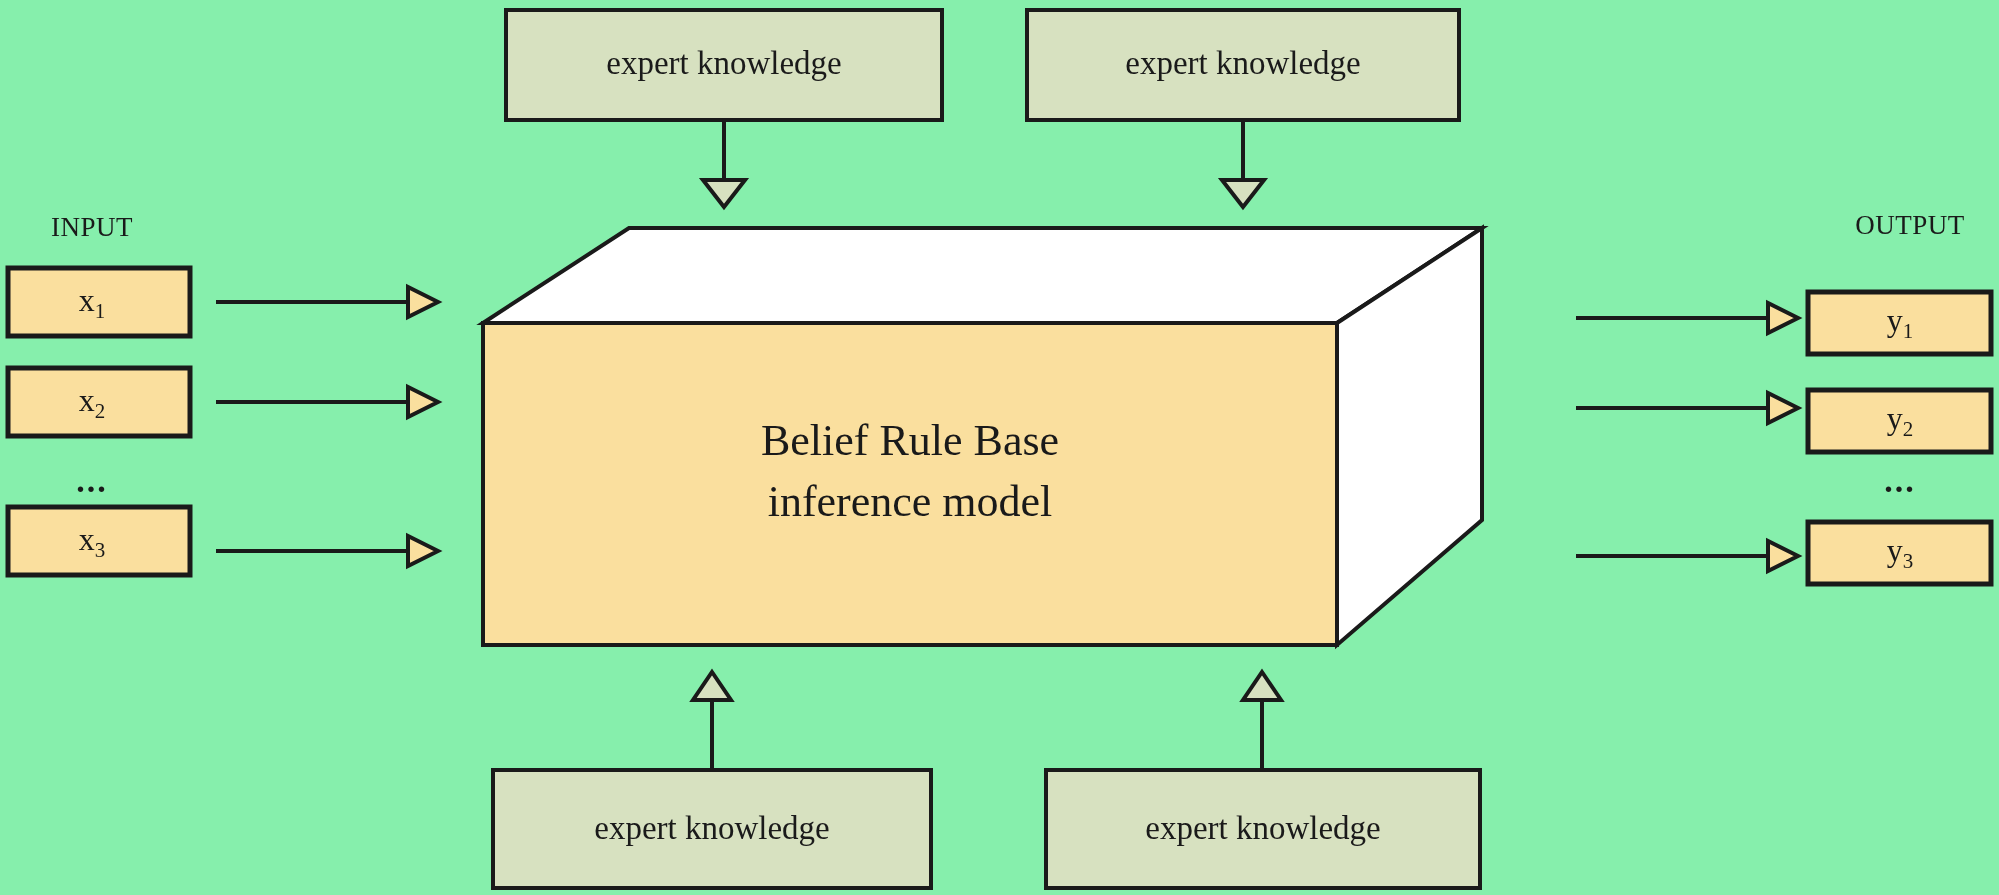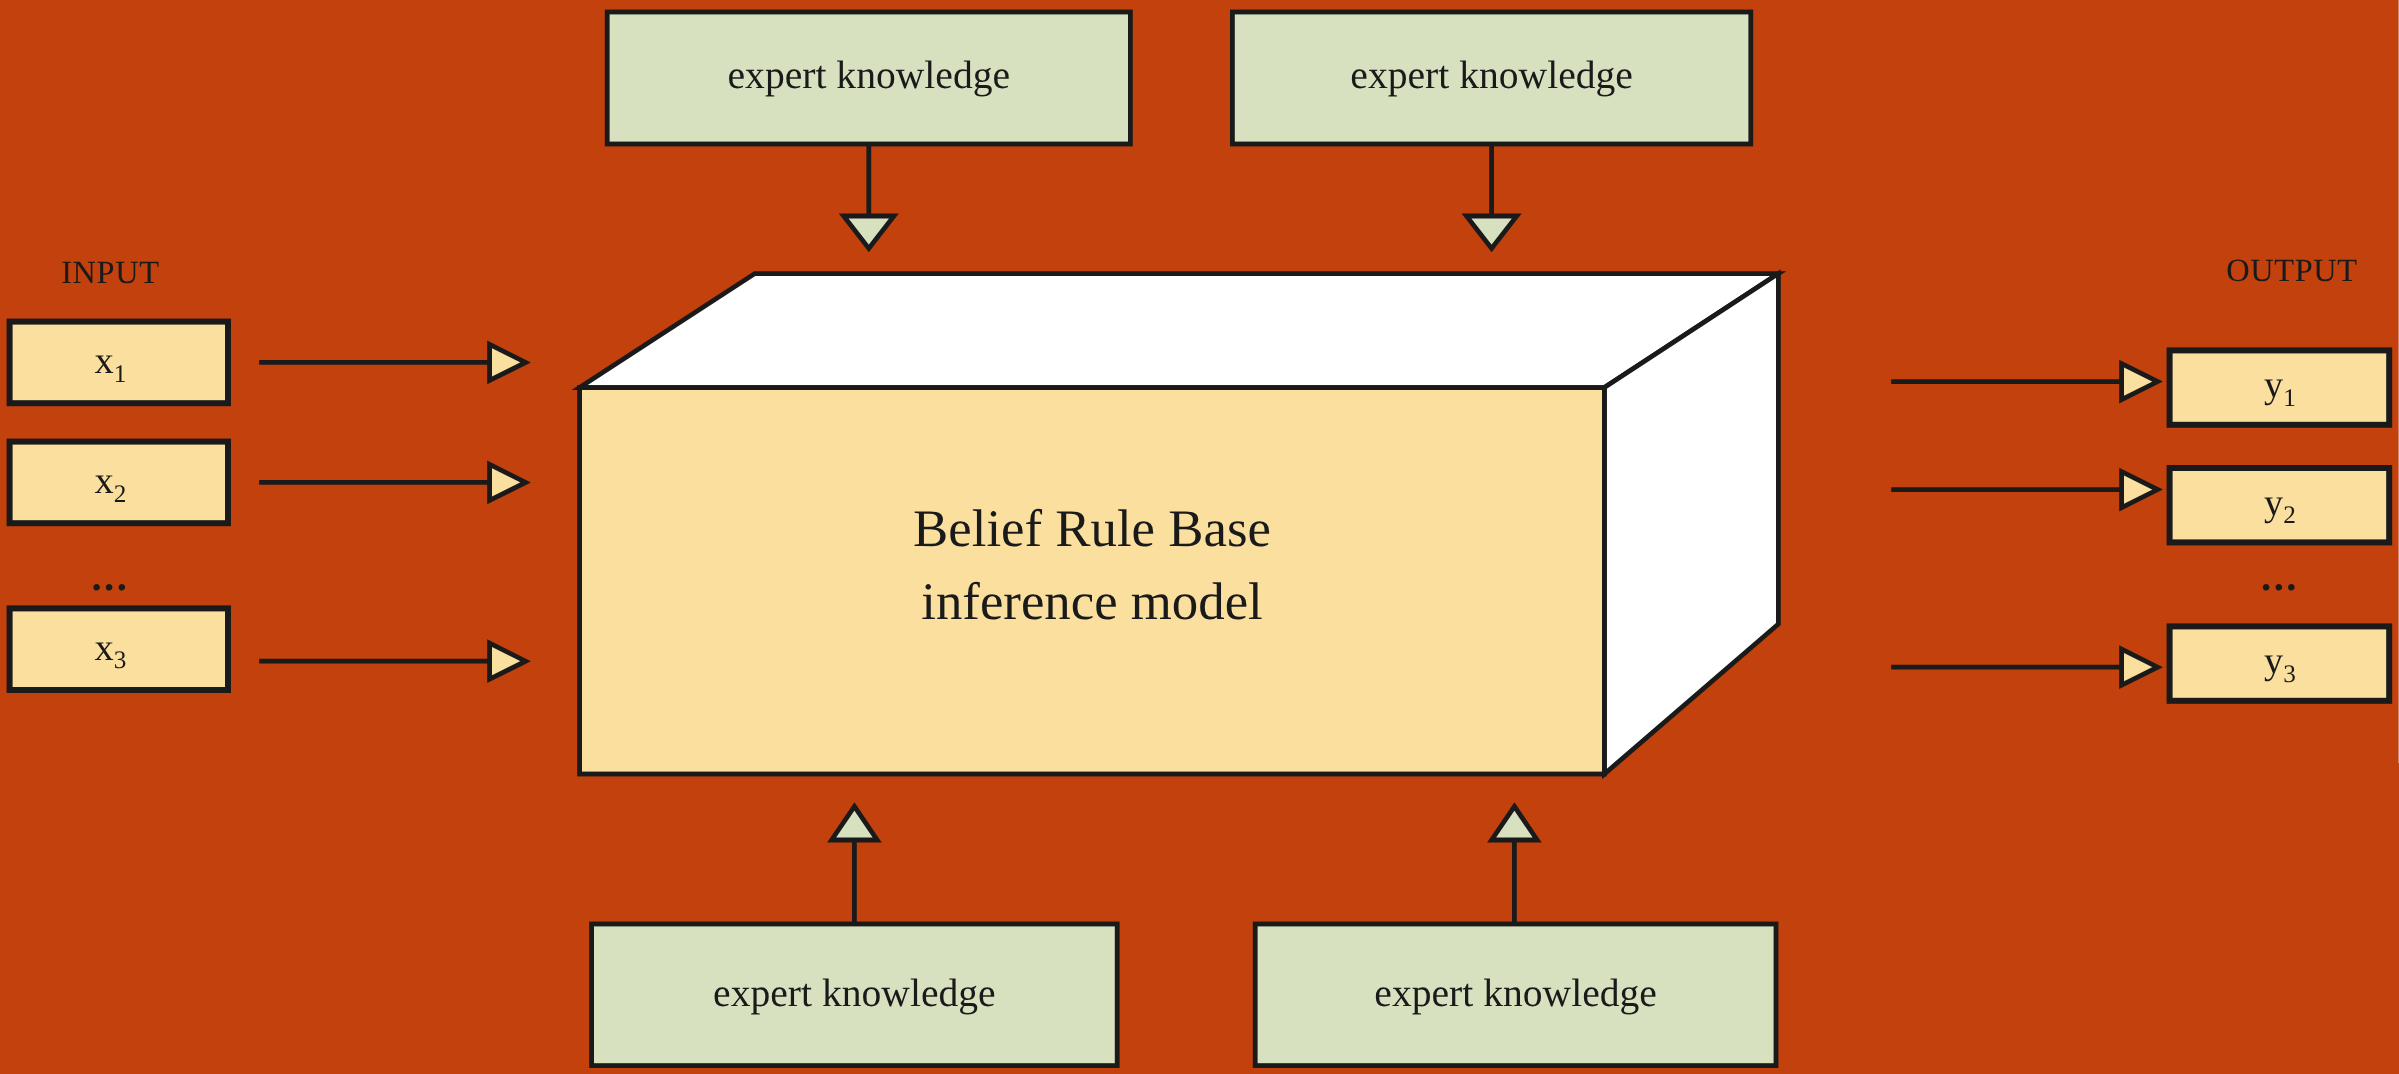--- a/index.html
+++ b/index.html
@@ -10,21 +10,21 @@
   body {
     width: 1999px;
     height: 895px;
     font-family: "Liberation Serif", serif;
     overflow: hidden;
   }
   #diagram-root {
     position: relative;
     width: 1999px;
     height: 895px;
-    background: #c2410c;
+    background: #86efac;
   }
   svg.layer {
     position: absolute;
     left: 0;
     top: 0;
     width: 1999px;
     height: 895px;
   }
   .box-label {
     font-family: "Liberation Serif", serif;

